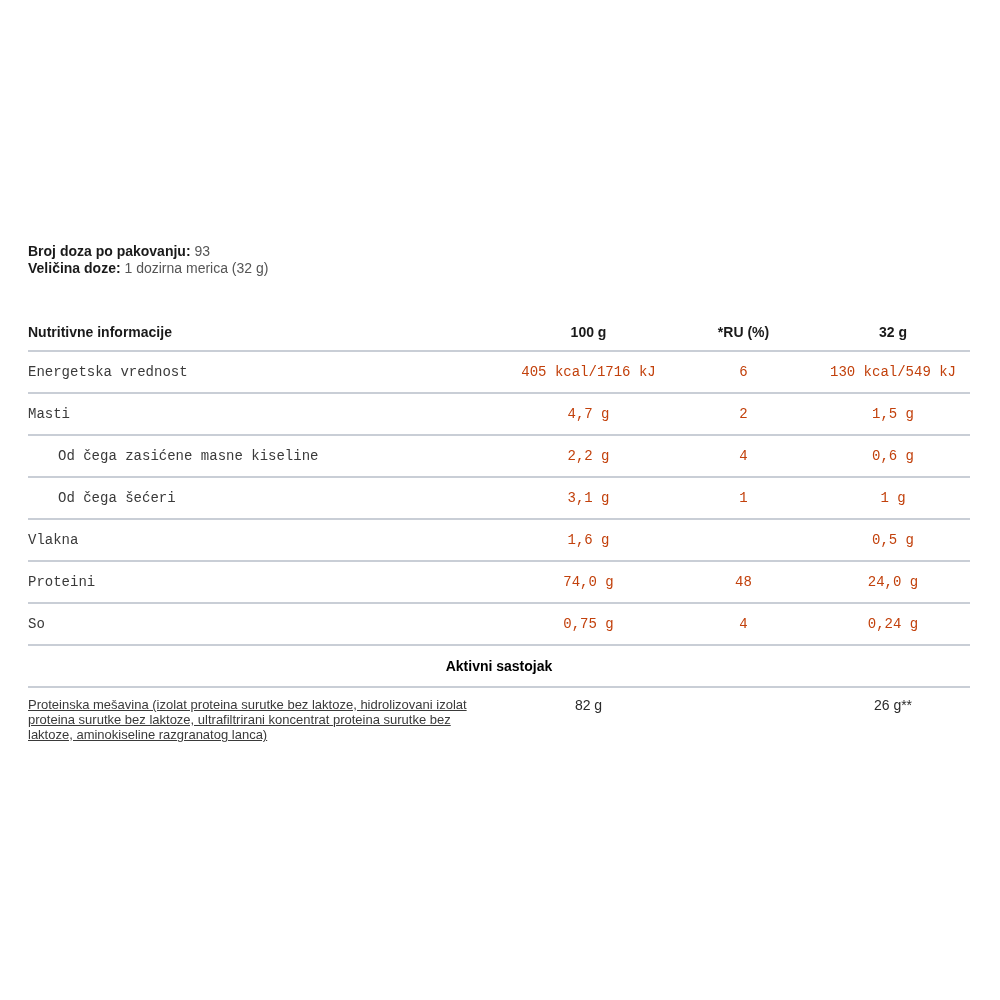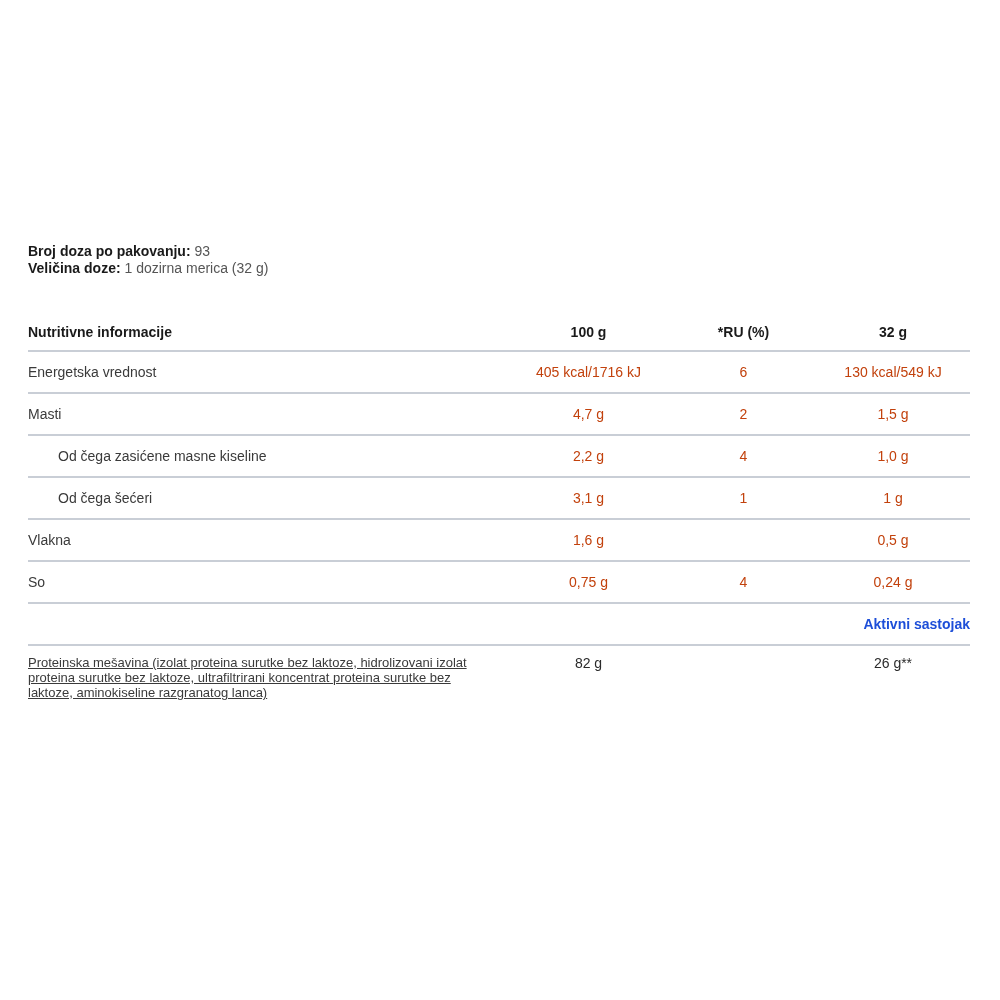--- a/index.html
+++ b/index.html
@@ -70,40 +70,41 @@
     color: #1a1a1a;
     border: none;
   }
   .hdr-name { text-align: left; }
   .hdr-val  { text-align: center; }
 
   .data-row td {
     height: 40px;
     font-size: 14px;
     border-top: 2px solid #c9ced6;
+    font-family: Liberation Mono, monospace;
   }
   .data-row .cell-name {
     text-align: left;
     color: #3a3a3a;
   }
   .data-row .cell-val {
     text-align: center;
     color: #c2410c;
   }
   .data-row.indent .cell-name {
     padding-left: 30px;
   }
 
   .section-row td {
     height: 40px;
     font-size: 14px;
     font-weight: bold;
-    color: #1d4ed8;
+    color: #000000;
     border-top: 2px solid #c9ced6;
-    text-align: right;
+    text-align: center;
   }
 
   .ingredient-row td {
     border-top: 2px solid #c9ced6;
     padding-top: 9px;
     padding-bottom: 14px;
     vertical-align: top;
     height: auto;
   }
   .ingredient-row .cell-name {
@@ -165,38 +166,44 @@
         <td class="cell-name">Masti</td>
         <td class="cell-val">4,7 g</td>
         <td class="cell-val">2</td>
         <td class="cell-val">1,5 g</td>
       </tr>
 
       <tr class="data-row indent">
         <td class="cell-name">Od čega zasićene masne kiseline</td>
         <td class="cell-val">2,2 g</td>
         <td class="cell-val">4</td>
-        <td class="cell-val">1,0 g</td>
+        <td class="cell-val">0,6 g</td>
       </tr>
 
 
       <tr class="data-row indent">
         <td class="cell-name">Od čega šećeri</td>
         <td class="cell-val">3,1 g</td>
         <td class="cell-val">1</td>
         <td class="cell-val">1 g</td>
       </tr>
 
       <tr class="data-row">
         <td class="cell-name">Vlakna</td>
         <td class="cell-val">1,6 g</td>
         <td class="cell-val"></td>
         <td class="cell-val">0,5 g</td>
       </tr>
 
+      <tr class="data-row">
+        <td class="cell-name">Proteini</td>
+        <td class="cell-val">74,0 g</td>
+        <td class="cell-val">48</td>
+        <td class="cell-val">24,0 g</td>
+      </tr>
 
       <tr class="data-row">
         <td class="cell-name">So</td>
         <td class="cell-val">0,75 g</td>
         <td class="cell-val">4</td>
         <td class="cell-val">0,24 g</td>
       </tr>
 
       <tr class="section-row">
         <td colspan="4">Aktivni sastojak</td>

